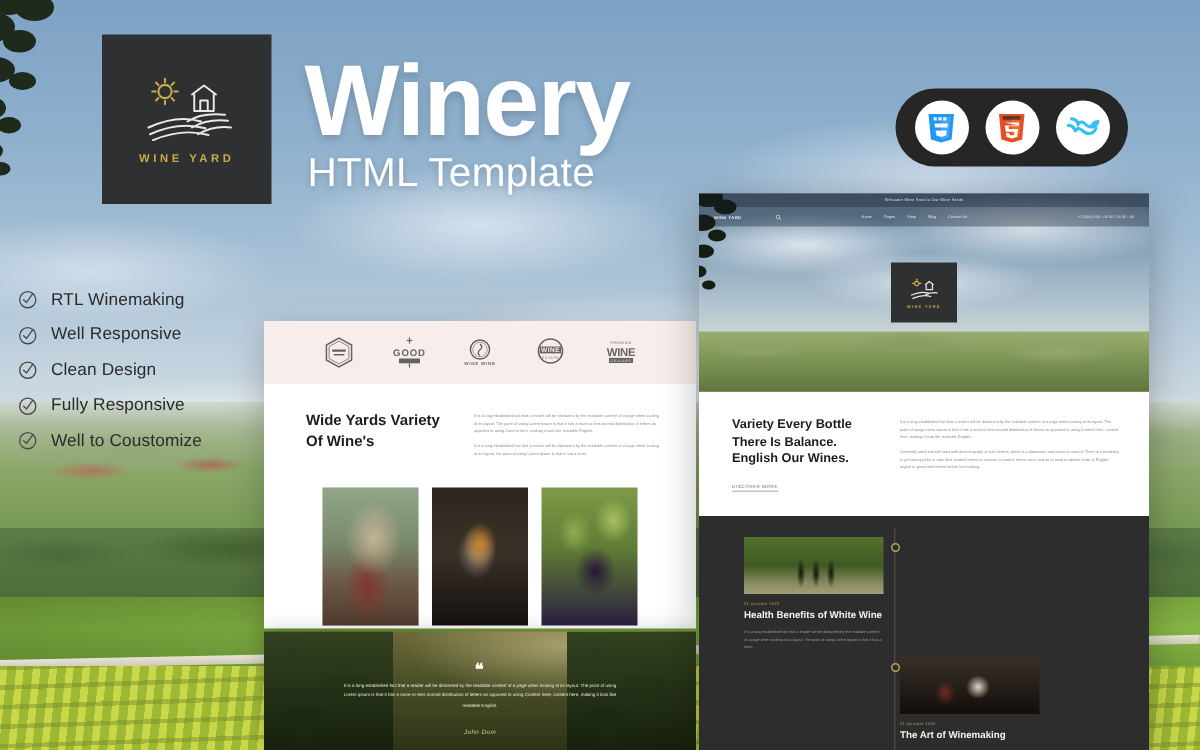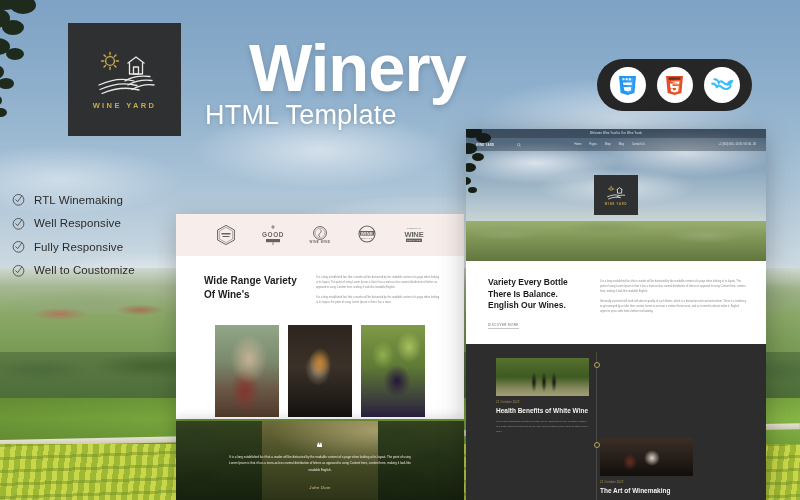--- a/index.html
+++ b/index.html
@@ -102,21 +102,21 @@
   }
   .logo-mark { width:62px; height:44px; }
   .logo-text {
     margin-top:7px; color:#c9a94a; font-size:7.5px; letter-spacing:2.4px; font-weight:700;
   }
 
   
   .headline {
     position:absolute; left:203px; top:34px;
     color:#fff; font-size:67px; font-weight:700; letter-spacing:-1px;
-    line-height:1; text-shadow:0 2px 6px rgba(0,0,0,.18);margin-left:46px;
+    line-height:1; text-shadow:0 2px 6px rgba(0,0,0,.18);
   }
   .subhead {
     position:absolute; left:205px; top:100px;
     color:#fff; font-size:27px; font-weight:400; letter-spacing:.2px;
     text-shadow:0 1px 4px rgba(0,0,0,.18);
   }
 
   
   .features { position:absolute; left:12px; top:188px; }
   .feature { display:flex; align-items:center; height:23.5px; }
@@ -365,20 +365,27 @@
       <circle cx="8" cy="8.4" r="6.6" fill="none" stroke="#4a4a4a" stroke-width="1.1"></circle>
       <path d="M4.6 8.4 L7 10.6 L12 3.6" fill="none" stroke="#4a4a4a" stroke-width="1.1" stroke-linecap="round" stroke-linejoin="round"></path>
     </svg>
     <span class="lbl">Well Responsive</span>
   </div>
   <div class="feature">
     <svg class="chk" viewBox="0 0 16 16">
       <circle cx="8" cy="8.4" r="6.6" fill="none" stroke="#4a4a4a" stroke-width="1.1"></circle>
       <path d="M4.6 8.4 L7 10.6 L12 3.6" fill="none" stroke="#4a4a4a" stroke-width="1.1" stroke-linecap="round" stroke-linejoin="round"></path>
     </svg>
+    <span class="lbl">Clean Design</span>
+  </div>
+  <div class="feature">
+    <svg class="chk" viewBox="0 0 16 16">
+      <circle cx="8" cy="8.4" r="6.6" fill="none" stroke="#4a4a4a" stroke-width="1.1"></circle>
+      <path d="M4.6 8.4 L7 10.6 L12 3.6" fill="none" stroke="#4a4a4a" stroke-width="1.1" stroke-linecap="round" stroke-linejoin="round"></path>
+    </svg>
     <span class="lbl">Fully Responsive</span>
   </div>
   <div class="feature">
     <svg class="chk" viewBox="0 0 16 16">
       <circle cx="8" cy="8.4" r="6.6" fill="none" stroke="#4a4a4a" stroke-width="1.1"></circle>
       <path d="M4.6 8.4 L7 10.6 L12 3.6" fill="none" stroke="#4a4a4a" stroke-width="1.1" stroke-linecap="round" stroke-linejoin="round"></path>
     </svg>
     <span class="lbl">Well to Coustomize</span>
   </div>
 </div>
@@ -440,21 +447,21 @@
     </svg>
     <svg class="brandlogo" width="22" height="22" viewBox="0 0 22 22">
       <text x="11" y="5.4" font-family="Liberation Sans" font-size="2.4" text-anchor="middle" fill="#2e2e2e" letter-spacing=".4">PREMIUM</text>
       <text x="11" y="13" font-family="Liberation Sans" font-size="7.6" font-weight="700" text-anchor="middle" fill="#2e2e2e" letter-spacing="-.2">WINE</text>
       <rect x="3" y="14.6" width="16" height="3.4" fill="#2e2e2e"></rect>
       <text x="11" y="17.3" font-family="Liberation Sans" font-size="2.3" text-anchor="middle" fill="#f7eeeb" letter-spacing=".5">CELLARS</text>
     </svg>
   </div>
   <div class="mid-body">
     <div class="mid-h2">
-      <span>Wide Range Variety</span><br>
+      <span>Wide Yards Variety</span><br>
       <span>Of Wine's</span>
     </div>
     <div class="mid-paras">
       <div class="mid-p">It is a long established fact that a reader will be distracted by the readable content of a page when looking at its layout. The point of using Lorem Ipsum is that it has a more-or-less normal distribution of letters as opposed to using Content here, making it look like readable English.</div>
       <div class="mid-p">It is a long established fact that a reader will be distracted by the readable content of a page when looking at its layout, the point of using Lorem Ipsum is that it has a more.</div>
     </div>
   </div>
   <div class="mid-gallery">
     <div class="shot shot-woman"></div>
     <div class="shot shot-glass"></div>

